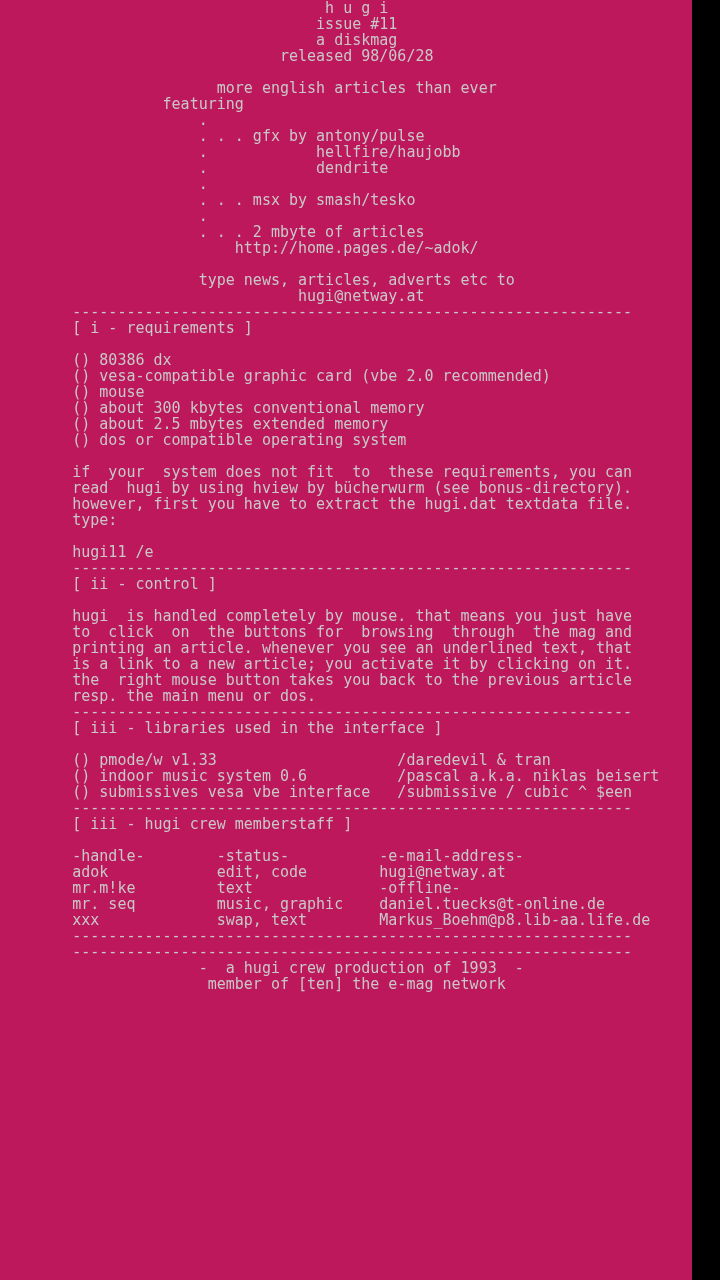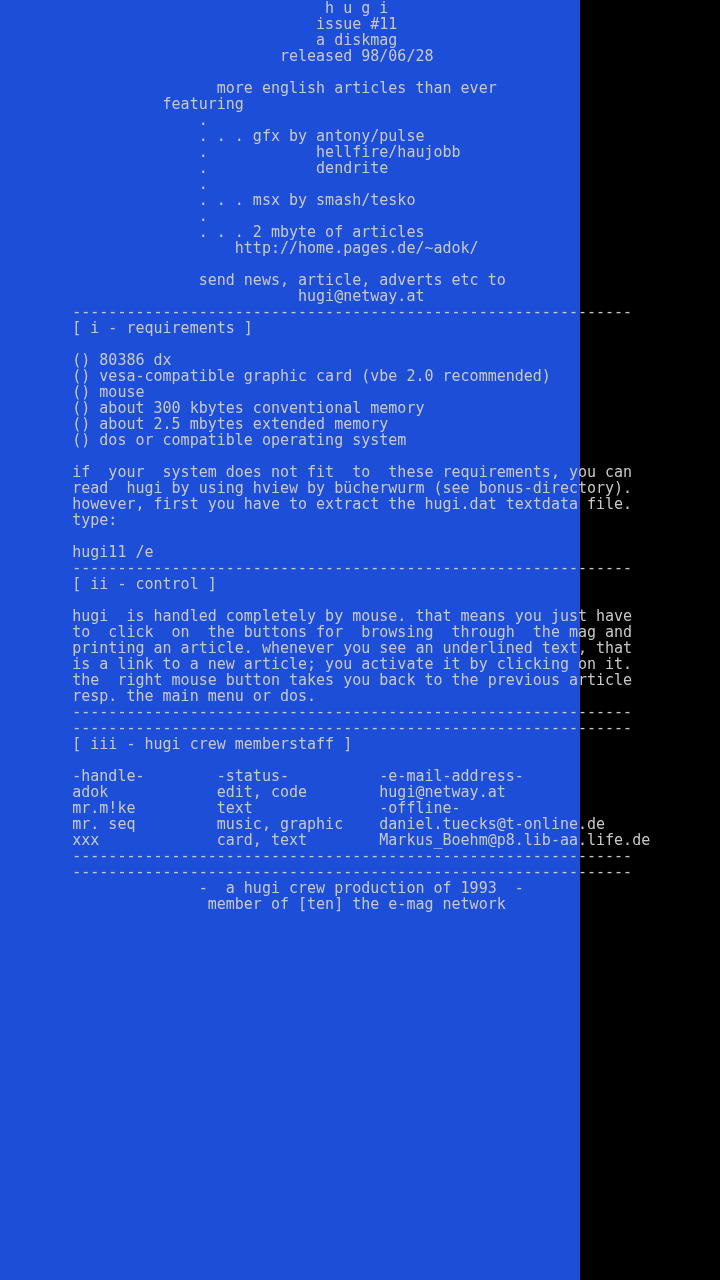--- a/index.html
+++ b/index.html
@@ -6,23 +6,23 @@
   body {
     width: 720px;
     height: 1280px;
     background: #000000;
     overflow: hidden;
   }
   .screen {
     position: absolute;
     top: 0;
     left: 0;
-    width: 580px;
+    width: 692px;
     height: 1280px;
-    background: #1d4ed8;
+    background: #be185d;
   }
   pre.block {
     margin: 0;
     padding: 0;
     font-family: "DejaVu Sans Mono", monospace;
     font-size: 15px;
     line-height: 16px;
     color: #c8c8c8;
     white-space: pre;
   }
@@ -43,21 +43,21 @@
                       . . . gfx by antony/pulse
                       .            hellfire/haujobb
                       .            dendrite
                       .
                       . . . msx by smash/tesko
                       .
                       . . . 2 mbyte of articles
 </pre>
   <pre class="block">                          http://home.pages.de/~adok/
 
-                      send news, article, adverts etc to
+                      type news, articles, adverts etc to
                                  hugi@netway.at
 </pre>
   <pre class="block">        --------------------------------------------------------------
 </pre>
   <pre class="block">        [ i - requirements ]
 
         () 80386 dx
         () vesa-compatible graphic card (vbe 2.0 recommended)
         () mouse
         () about 300 kbytes conventional memory
@@ -77,29 +77,35 @@
 
         hugi  is handled completely by mouse. that means you just have
         to  click  on  the buttons for  browsing  through  the mag and
         printing an article. whenever you see an underlined text, that
         is a link to a new article; you activate it by clicking on it.
         the  right mouse button takes you back to the previous article
         resp. the main menu or dos.
 </pre>
   <pre class="block">        --------------------------------------------------------------
 </pre>
+  <pre class="block">        [ iii - libraries used in the interface ]
+
+        () pmode/w v1.33                    /daredevil &amp; tran
+        () indoor music system 0.6          /pascal a.k.a. niklas beisert
+        () submissives vesa vbe interface   /submissive / cubic ^ $een
+</pre>
   <pre class="block">        --------------------------------------------------------------
 </pre>
   <pre class="block">        [ iii - hugi crew memberstaff ]
 
         -handle-        -status-          -e-mail-address-
         adok            edit, code        hugi@netway.at
         mr.m!ke         text              -offline-
         mr. seq         music, graphic    daniel.tuecks@t-online.de
-        xxx             card, text        Markus_Boehm@p8.lib-aa.life.de
+        xxx             swap, text        Markus_Boehm@p8.lib-aa.life.de
 </pre>
   <pre class="block">        --------------------------------------------------------------
 </pre>
   <pre class="block">        --------------------------------------------------------------
 </pre>
   <pre class="block">                      -  a hugi crew production of 1993  -
                        member of [ten] the e-mag network</pre>
 </div>
 
 </body></html>

